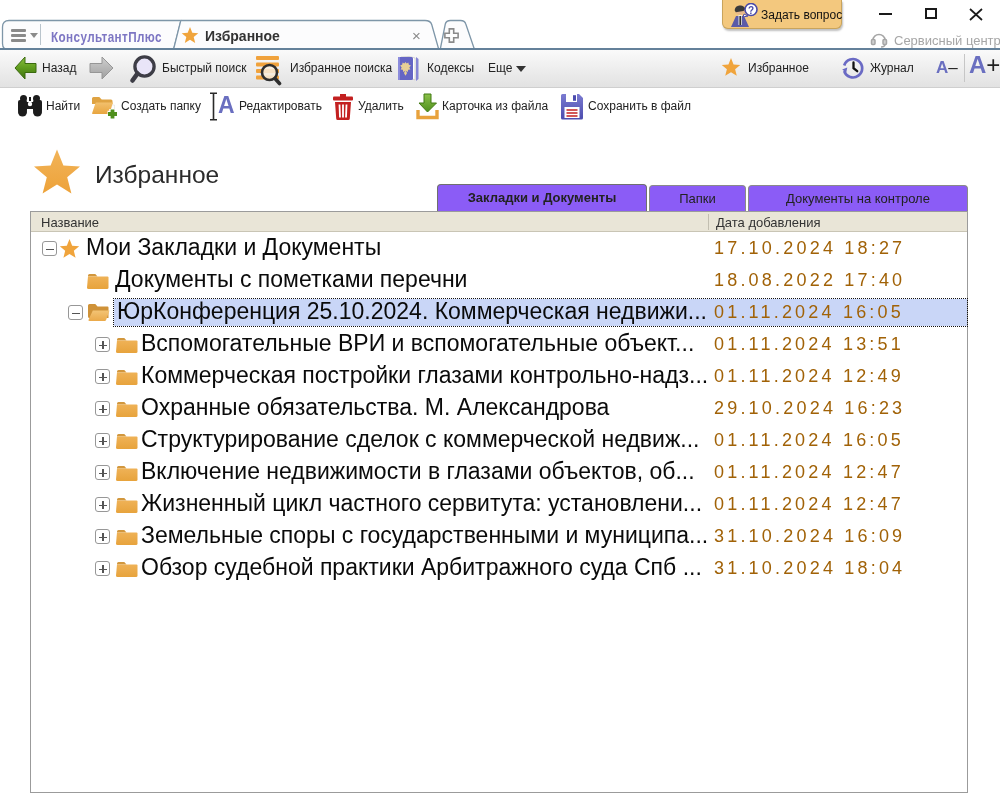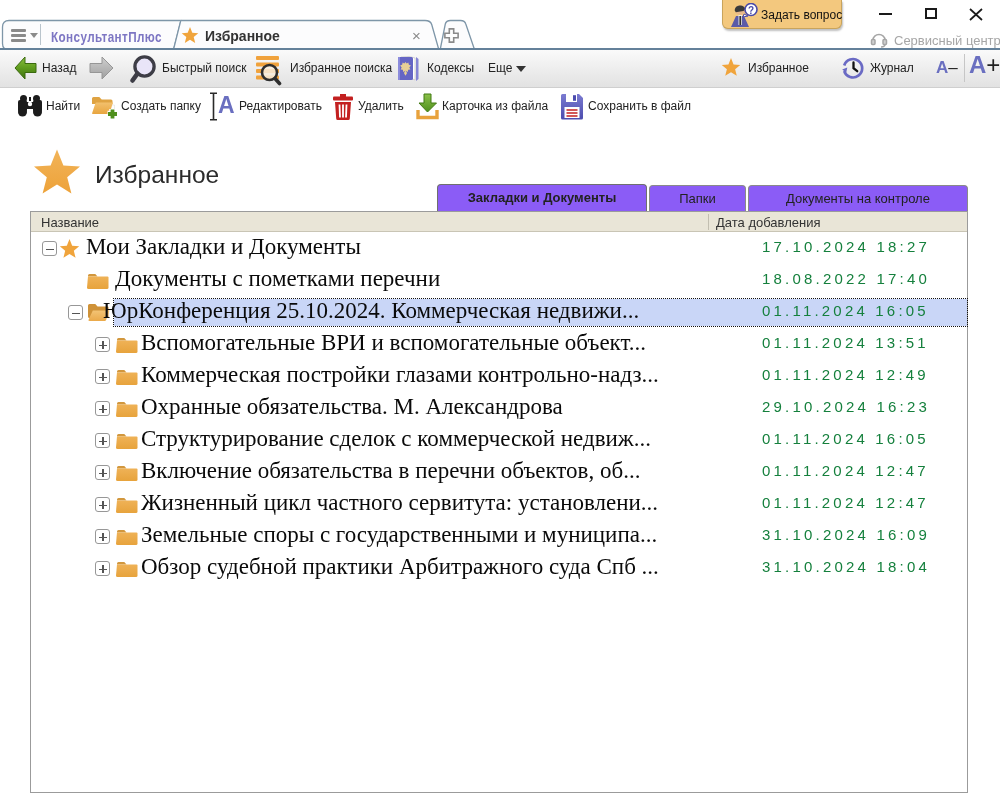--- a/index.html
+++ b/index.html
@@ -28,22 +28,22 @@
   #tb2 { left:0; top:89px; width:1000px; height:34px; background:#fff; }
   
   #head { left:95px; top:161px; font-size:24.5px; color:#2b2b2b; }
   
   .ctab { background:#8b5cf6; border:1px solid #8a8a8a; border-bottom:none; border-radius:4px 4px 0 0; font-size:13px; color:#222; text-align:center; }
   
   #table { left:30px; top:211px; width:938px; height:582px; border:1px solid #9b9b9b; background:#fff; }
   #thead { left:31px; top:212px; width:936px; height:20px; background:#e9e5d7; border-bottom:1px solid #c9c5b5; font-size:13px; color:#333; }
   #thead .sep { position:absolute; left:677px; top:2px; width:1px; height:16px; background:#c2beb0; }
   .row { position:absolute; left:31px; width:936px; height:32px; }
-  .rtxt { position:absolute; font-size:23px; color:#0a0a0a; white-space:nowrap; top:1.5px;font-family:Liberation Serif, serif; }
-  .rdate { position:absolute; left:683px; font-size:15px; letter-spacing:3.2px; color:#15803d; white-space:nowrap; top:6px;margin-left:48px; }
+  .rtxt { position:absolute; font-size:23px; color:#0a0a0a; white-space:nowrap; top:1.5px; }
+  .rdate { position:absolute; left:683px; font-size:18px; letter-spacing:3.2px; color:#a16207; white-space:nowrap; top:6px; }
   .pm { position:absolute; width:15px; height:15px; top:9px; border:1px solid #979797; border-radius:3px; background:#fff; }
   .pm:before { content:""; position:absolute; left:3px; top:6.5px; width:8px; height:1.6px; background:#555; }
   .pm.plus:after { content:""; position:absolute; left:6.2px; top:3.3px; width:1.6px; height:8px; background:#555; }
   #sel { position:absolute; left:83px; top:3px; width:853px; height:27px; background:#c9d6f7; outline:1px dotted #111; }
   svg { display:block; }
 </style>
 </head>
 <body>
 
 <div class="abs" id="tabline"></div>
@@ -292,21 +292,21 @@
     </svg>
   <div class="rtxt" style="left:84px">Документы с пометками перечни</div>
   <div class="rdate">18.08.2022 17:40</div>
 </div>
 <div class="row" style="top:296px">
   <div id="sel"></div>
   <div class="pm" style="left:37px"></div>
   <svg style="position:absolute;left:56px;top:6px" width="23" height="20" viewBox="0 0 23 20">
       <use href="#fopen"></use>
     </svg>
-  <div class="rtxt" style="left:72px">ЮрКонференция 25.10.2024. Коммерческая недвижи...</div>
+  <div class="rtxt" style="left:86px">ЮрКонференция 25.10.2024. Коммерческая недвижи...</div>
   <div class="rdate">01.11.2024 16:05</div>
 </div>
 <div class="row" style="top:328px">
   <div class="pm plus" style="left:64px"></div>
   <svg style="position:absolute;left:85px;top:7px" width="22" height="19">
       <use href="#fclosed"></use>
     </svg>
   <div class="rtxt" style="left:110px">Вспомогательные ВРИ и вспомогательные объект...</div>
   <div class="rdate">01.11.2024 13:51</div>
 </div>
@@ -332,21 +332,21 @@
       <use href="#fclosed"></use>
     </svg>
   <div class="rtxt" style="left:110px">Структурирование сделок с коммерческой недвиж...</div>
   <div class="rdate">01.11.2024 16:05</div>
 </div>
 <div class="row" style="top:456px">
   <div class="pm plus" style="left:64px"></div>
   <svg style="position:absolute;left:85px;top:7px" width="22" height="19">
       <use href="#fclosed"></use>
     </svg>
-  <div class="rtxt" style="left:110px">Включение обязательства в перечни объектов, об...</div>
+  <div class="rtxt" style="left:110px">Включение недвижимости в глазами объектов, об...</div>
   <div class="rdate">01.11.2024 12:47</div>
 </div>
 <div class="row" style="top:488px">
   <div class="pm plus" style="left:64px"></div>
   <svg style="position:absolute;left:85px;top:7px" width="22" height="19">
       <use href="#fclosed"></use>
     </svg>
   <div class="rtxt" style="left:110px">Жизненный цикл частного сервитута: установлени...</div>
   <div class="rdate">01.11.2024 12:47</div>
 </div>

